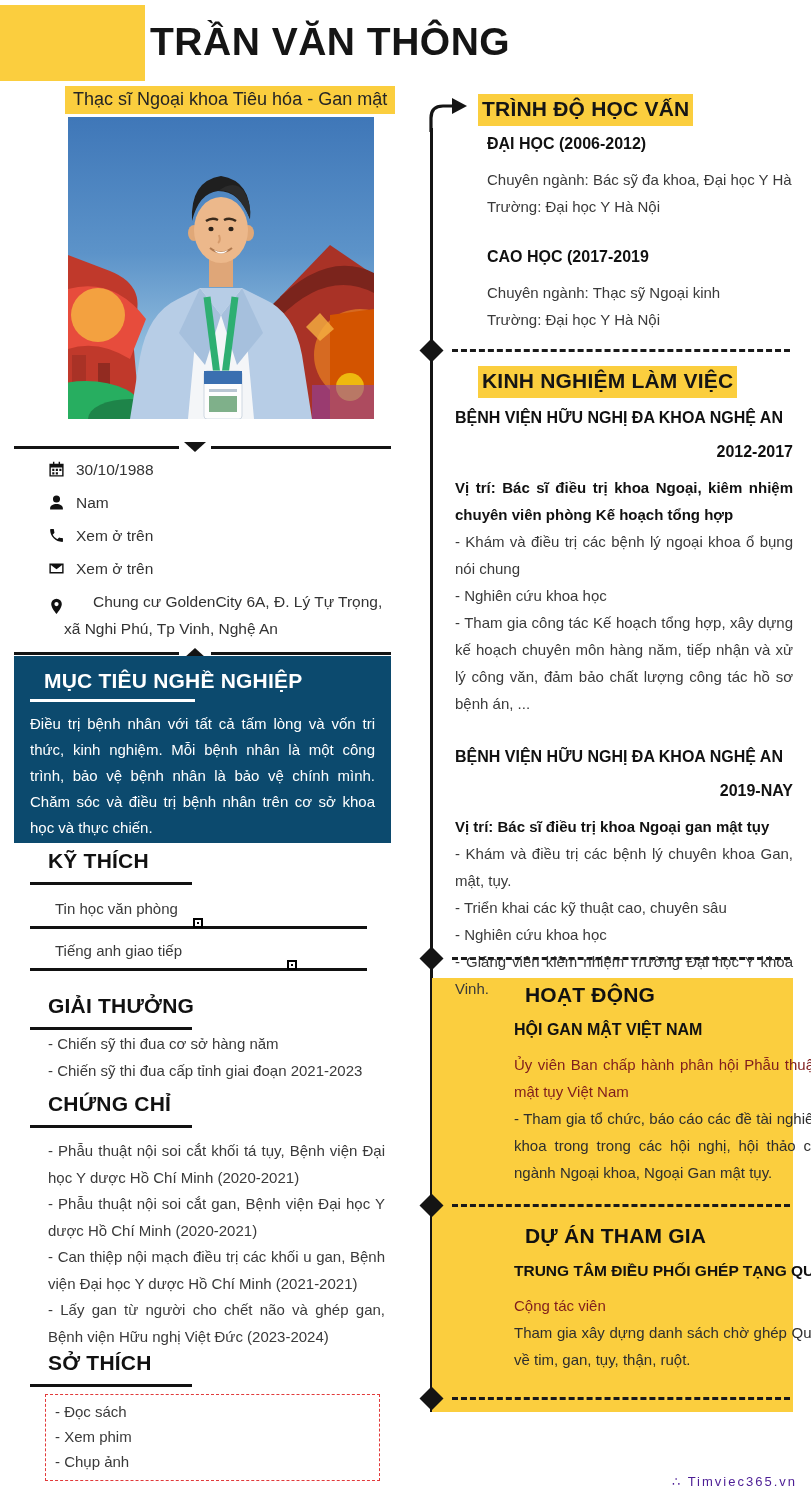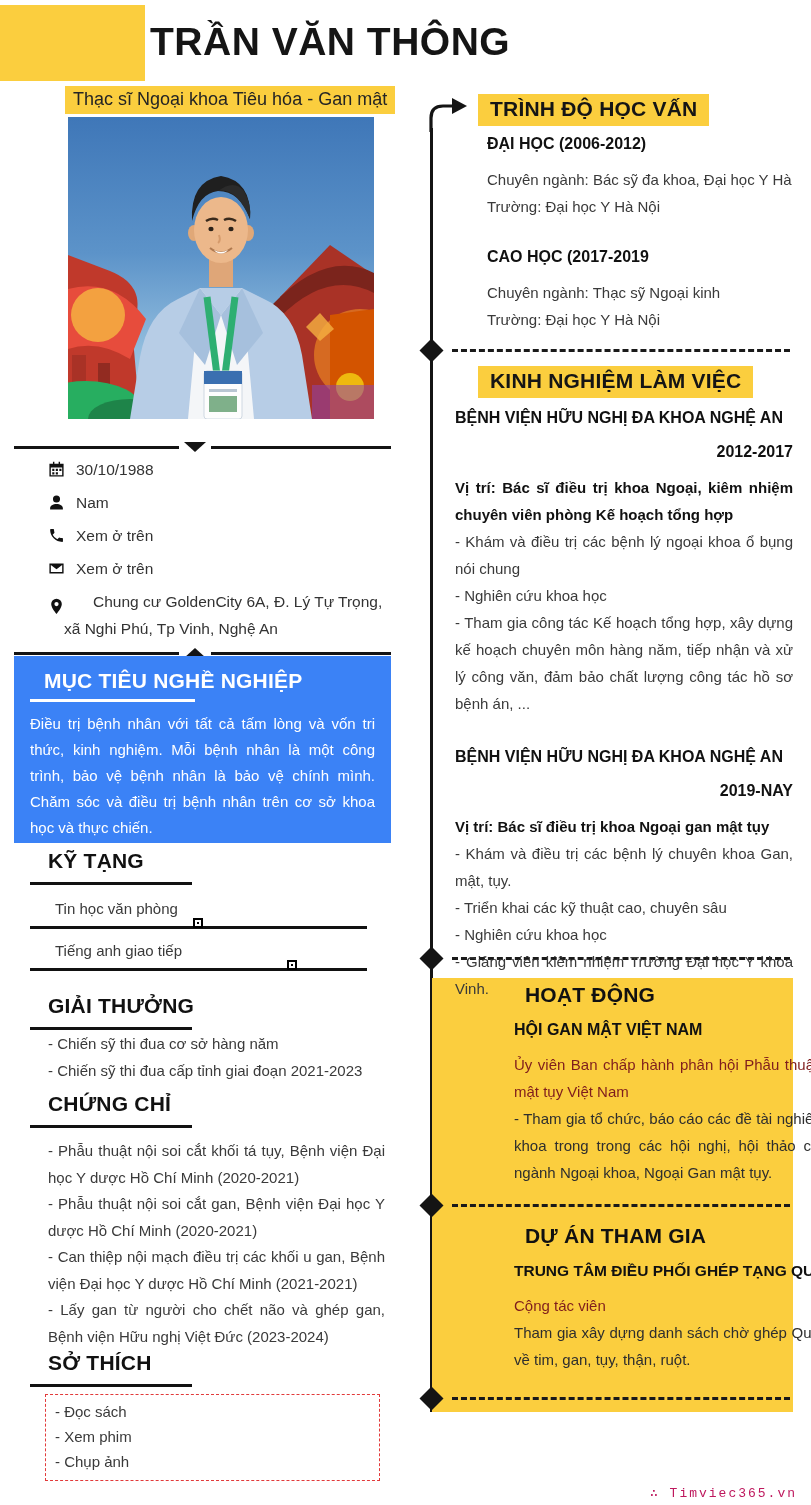--- a/index.html
+++ b/index.html
@@ -31,21 +31,21 @@
   .tri-up{width:0;height:0;border-left:11px solid transparent;border-right:11px solid transparent;border-bottom:10px solid var(--ink);margin:0 5px;}
   
   .info{position:absolute;left:30px;top:456px;width:362px;font-size:15.5px;color:#333;}
   .info-row{display:flex;align-items:flex-start;padding-left:18px;line-height:27px;margin-bottom:6px;}
   .info-row .ic{width:17px;height:17px;margin:5px 11px 0 0;flex:0 0 17px;}
   .info-row.addr{display:block;position:relative;}
   .info-row.addr .ic{position:absolute;left:18px;top:5px;}
   .info-row.addr .addr-text{margin-left:16px;text-indent:29px;}
   .info-row.addr .addr-text .l2nd{text-indent:0;}
   
-  .objective{position:absolute;left:14px;top:656px;width:377px;height:187px;background:#3b82f6;color:#fff;padding:13px 16px 0 16px;}
+  .objective{position:absolute;left:14px;top:656px;width:377px;height:187px;background:#0c4a6e;color:#fff;padding:13px 16px 0 16px;}
   .objective h2{font-size:21px;font-weight:700;line-height:24px;margin-left:14px;letter-spacing:.2px;}
   .objective .wrule{width:165px;height:3px;background:#fff;margin:6px 0 9px 0;}
   .objective p{font-size:15px;line-height:26px;text-align:justify;}
   
   .lsec{position:absolute;left:30px;width:360px;}
   .lsec h2{font-size:21px;font-weight:700;color:#111;line-height:26px;margin-left:18px;letter-spacing:.2px;}
   .lsec .rule{width:162px;height:3px;background:#111;margin-top:8px;}
   .lsec .item{font-size:15px;line-height:27px;color:var(--body);margin-left:18px;}
   .lsec .item:first-of-type{margin-top:10px;}
   .lsec p.cert{font-size:15px;line-height:26.5px;color:var(--body);margin:0 5px 0 18px;text-align:justify;}
@@ -55,42 +55,42 @@
   .skill-bar{position:relative;width:337px;height:3px;background:#111;margin-top:5px;}
   .skill-marker{position:absolute;top:-6px;width:6px;height:6px;background:#000;border:2px solid #fff;box-shadow:0 0 0 2px #000;}
   
   .hobby-box{border:1.5px dashed var(--red);margin:7px 0 0 15px;width:335px;padding:4px 6px 6px 9px;}
   .hobby-box .hb{font-size:15px;line-height:25px;color:var(--body);}
   
   .vline{position:absolute;left:430px;top:128px;width:3px;height:1284px;background:var(--ink);}
   .connector{position:absolute;left:421px;top:92px;}
   .diamond{position:absolute;left:423px;width:17px;height:17px;background:var(--ink);transform:rotate(45deg);}
   .sep{position:absolute;left:452px;width:338px;border-top:3px dashed #1a1a1a;}
-  .hl-title{position:absolute;background:var(--yellow);font-size:21px;font-weight:700;color:#151515;padding:3px 12px 5px;white-space:nowrap;letter-spacing:.2px;}
+  .hl-title{position:absolute;background:var(--yellow);font-size:21px;font-weight:700;color:#151515;padding:3px 4px 5px;white-space:nowrap;letter-spacing:.2px;}
   
   .rsec{position:absolute;left:455px;width:338px;font-size:15px;line-height:27px;color:var(--body);}
   .rsec .bhead{font-size:16px;font-weight:700;color:#111;}
   .rsec .period{font-size:16px;font-weight:700;color:#111;text-align:right;}
   .rsec .position{font-weight:700;color:#111;text-align:justify;}
   .rsec p.jst{text-align:justify;}
   .edu-entry .bhead{margin-bottom:9px;}
   .edu-entry + .edu-entry{margin-top:23px;}
   .exp-entry .bhead{margin-bottom:7px;}
   .exp-entry .period{margin-bottom:9px;}
   .exp-entry + .exp-entry{margin-top:26px;}
   
   .ybox{position:absolute;left:432px;top:978px;width:361px;height:434px;background:var(--yellow);}
   .ysec{position:absolute;left:474px;width:338px;font-size:15px;line-height:27px;color:#2e2e2e;margin-left:40px;}
   .ysec h2{font-size:21px;font-weight:700;color:#111;margin:0 0 8px 11px;letter-spacing:.2px;}
   .ysec .bhead{font-size:16px;font-weight:700;color:#111;margin-bottom:8px;}
   .ysec .bhead.nw{white-space:nowrap;font-size:15.5px;}
   .ysec .role{font-weight:400;color:#7f1d1d;}
   .ysec p.jst{text-align:justify;}
   
-  .watermark{position:absolute;right:14px;bottom:4px;font-family:Liberation Mono, monospace;font-size:13px;letter-spacing:2px;color:#be185d;}
+  .watermark{position:absolute;right:14px;bottom:16px;font-family:Liberation Sans, sans-serif;font-size:13px;letter-spacing:2px;color:#4c1d95;}
 </style>
 </head>
 <body>
 
 <div class="hdr-block"></div>
 <h1 class="name">TRẦN VĂN THÔNG</h1>
 <div class="subtitle">Thạc sĩ Ngoại khoa Tiêu hóa - Gan mật</div>
 
 <div class="photo">
   <svg width="306" height="302" viewBox="0 0 306 302">
@@ -194,21 +194,21 @@
     <span class="l2"></span>
 </div>
 
 <div class="objective">
   <h2>MỤC TIÊU NGHỀ NGHIỆP</h2>
   <div class="wrule"></div>
   <p>Điều trị bệnh nhân với tất cả tấm lòng và vốn tri thức, kinh nghiệm. Mỗi bệnh nhân là một công trình, bảo vệ bệnh nhân là bảo vệ chính mình. Chăm sóc và điều trị bệnh nhân trên cơ sở khoa học và thực chiến.</p>
 </div>
 
 <div class="lsec" style="top:848px;">
-  <h2>KỸ TẠNG</h2>
+  <h2>KỸ THÍCH</h2>
   <div class="rule"></div>
   <div>
     <div class="skill-label">Tin học văn phòng</div>
     <div class="skill-bar">
         <span class="skill-marker" style="left: calc(51% - 7px);"></span>
       </div>
   </div>
   <div>
     <div class="skill-label" style="margin-top:10px;">Tiếng anh giao tiếp</div>
     <div class="skill-bar">

